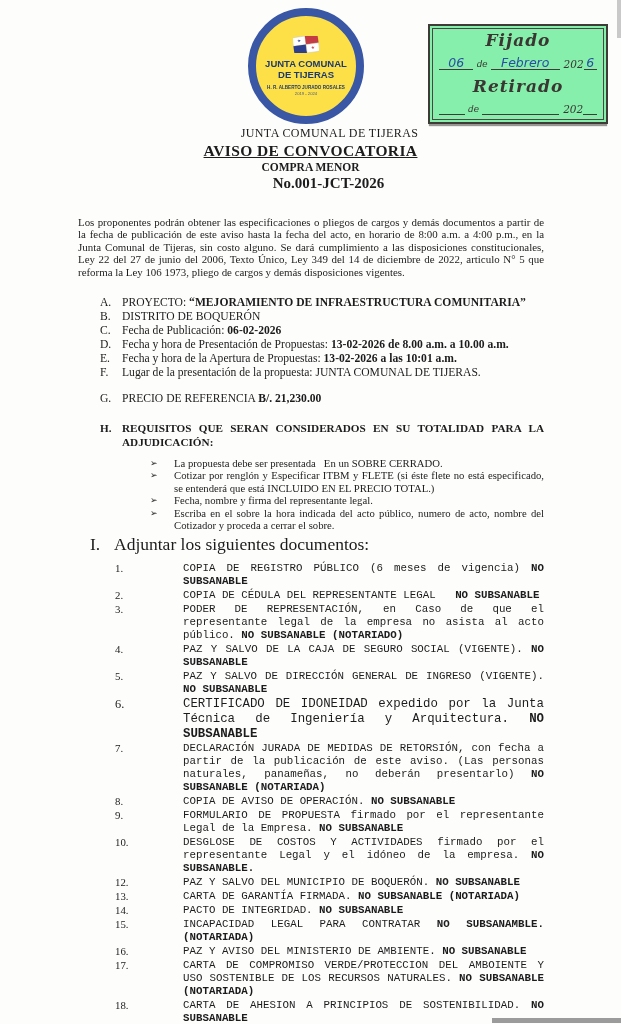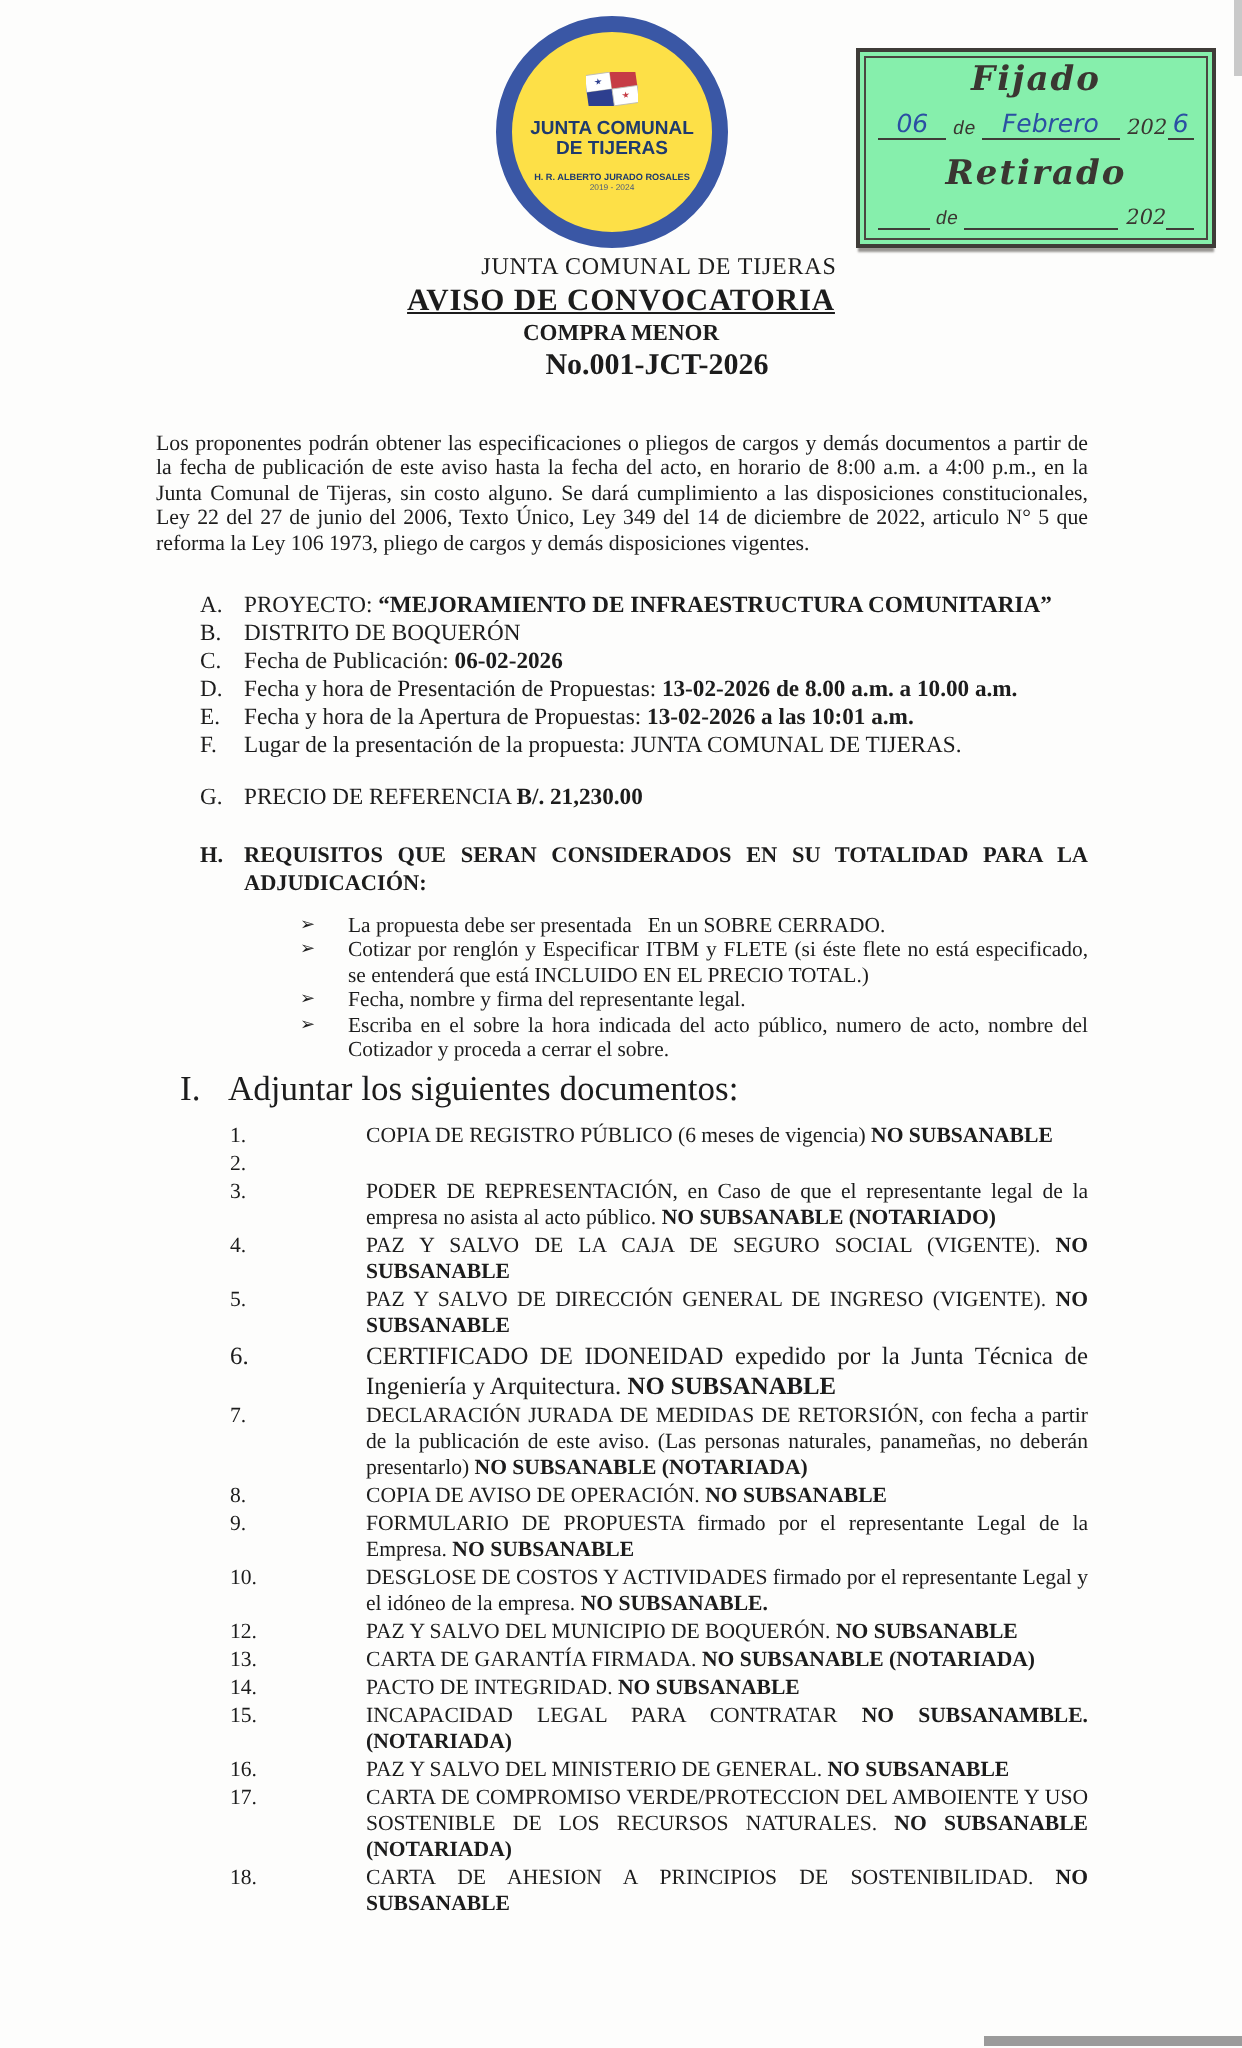--- a/index.html
+++ b/index.html
@@ -62,21 +62,21 @@
   .hrow .ltext{text-align:justify;}
   .bullets{margin-top:8px;margin-left:72px;font-size:10.7px;line-height:12.4px;}
   .brow{display:flex;}
   .bicon{width:24px;flex-shrink:0;font-family:"DejaVu Sans", sans-serif;font-size:9px;line-height:12.4px;}
   .btext{flex:1;text-align:justify;}
   .iheading{margin-top:2px;margin-left:12px;font-size:17.5px;line-height:23px;display:flex;}
   .iletter{width:24px;flex-shrink:0;}
   .docs{margin-top:6px;margin-left:37px;font-size:10.8px;line-height:13px;}
   .drow{display:flex;margin-bottom:1px;}
   .dnum{width:68px;flex-shrink:0;}
-  .dtext{flex:1;text-align:justify;}
+  .dtext{flex:1;text-align:justify;font-family:Liberation Mono, monospace;}
   .drow.lg{font-size:12.4px;line-height:14.6px;}
   b{font-weight:bold;}
 </style>
 </head>
 <body>
 
 <div class="logo">
   <span class="flag">
     <svg width="26" height="17" viewBox="0 0 30 20">
       <g transform="rotate(-8 15 10)">
@@ -191,20 +191,21 @@
     <span>Adjuntar los siguientes documentos:</span>
   </div>
 
   <div class="docs">
     <div class="drow">
       <span class="dnum">1.</span>
       <span class="dtext"><span>COPIA DE REGISTRO PÚBLICO (6 meses de vigencia) </span><b>NO SUBSANABLE</b></span>
     </div>
     <div class="drow">
       <span class="dnum">2.</span>
+      <span class="dtext"><span>COPIA DE CÉDULA DEL REPRESENTANTE LEGAL &nbsp; </span><b>NO SUBSANABLE</b></span>
     </div>
     <div class="drow">
       <span class="dnum">3.</span>
       <span class="dtext"><span>PODER DE REPRESENTACIÓN, en Caso de que el representante legal de la empresa no asista al acto público. </span><b>NO SUBSANABLE (NOTARIADO)</b></span>
     </div>
     <div class="drow">
       <span class="dnum">4.</span>
       <span class="dtext"><span>PAZ Y SALVO DE LA CAJA DE SEGURO SOCIAL (VIGENTE). </span><b>NO SUBSANABLE</b></span>
     </div>
     <div class="drow">
@@ -242,21 +243,21 @@
     <div class="drow">
       <span class="dnum">14.</span>
       <span class="dtext"><span>PACTO DE INTEGRIDAD. </span><b>NO SUBSANABLE</b></span>
     </div>
     <div class="drow">
       <span class="dnum">15.</span>
       <span class="dtext"><span>INCAPACIDAD LEGAL PARA CONTRATAR </span><b>NO SUBSANAMBLE. (NOTARIADA)</b></span>
     </div>
     <div class="drow">
       <span class="dnum">16.</span>
-      <span class="dtext"><span>PAZ Y SALVO DEL MINISTERIO DE GENERAL. </span><b>NO SUBSANABLE</b></span>
+      <span class="dtext"><span>PAZ Y AVISO DEL MINISTERIO DE AMBIENTE. </span><b>NO SUBSANABLE</b></span>
     </div>
     <div class="drow">
       <span class="dnum">17.</span>
       <span class="dtext"><span>CARTA DE COMPROMISO VERDE/PROTECCION DEL AMBOIENTE Y USO SOSTENIBLE DE LOS RECURSOS NATURALES. </span><b>NO SUBSANABLE (NOTARIADA)</b></span>
     </div>
     <div class="drow">
       <span class="dnum">18.</span>
       <span class="dtext"><span>CARTA DE AHESION A PRINCIPIOS DE SOSTENIBILIDAD. </span><b>NO SUBSANABLE</b></span>
     </div>
   </div>

